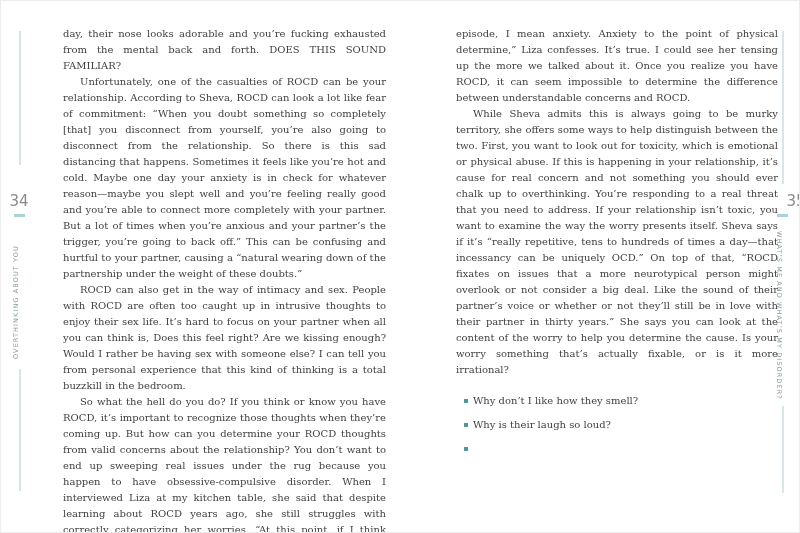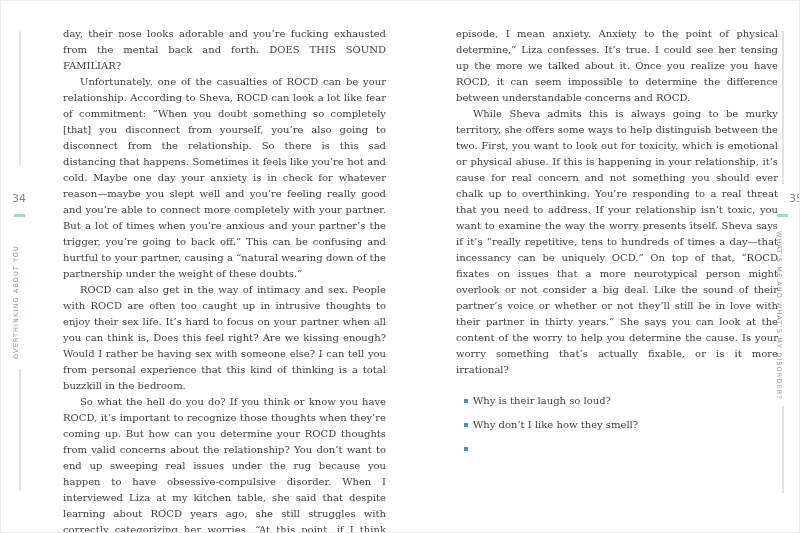--- a/index.html
+++ b/index.html
@@ -58,21 +58,21 @@
     background:#4a9aa0;
   }
 
   
   .rule{position:absolute;width:2px;background:#d8e6e7;}
   .pagenum{
     position:absolute;
     width:20px;
     text-align:center;
     font-family:"DejaVu Sans", sans-serif;
-    font-size:11px;
+    font-size:15px;
     color:#8b8b8b;
   }
   .dash{position:absolute;width:11px;height:3px;background:#a9d3d5;}
   .vtext{
     position:absolute;
     font-family:"DejaVu Sans", sans-serif;
     font-size:6.5px;
     letter-spacing:1.1px;
     color:#879a9e;
     white-space:nowrap;
@@ -122,20 +122,20 @@
     <div class="pagenum">35</div>
     <div class="dash"></div>
     <div class="vtext">WHAT’S ME AND WHAT’S MY DISORDER?</div>
     <div class="rule rule-bottom"></div>
     <div class="textcol">
       <div>
           <p class="para"><span>episode, I mean anxiety. Anxiety to the point of physical determine,” Liza confesses. It’s true. I could see her tensing up the more we talked about it. Once you realize you have ROCD, it can seem impossible to determine the difference between understandable concerns and ROCD.</span></p>
           <p class="para indent"><span>While Sheva admits this is always going to be murky territory, she offers some ways to help distinguish between the two. First, you want to look out for toxicity, which is emotional or physical abuse. If this is happening in your relationship, it’s cause for real concern and not something you should ever chalk up to overthinking. You’re responding to a real threat that you need to address. If your relationship isn’t toxic, you want to examine the </span><span class="it">way</span><span> the worry presents itself. Sheva says if it’s “really repetitive, tens to hundreds of times a day—that incessancy can be uniquely OCD.” On top of that, “ROCD fixates on issues that a more neurotypical person might overlook or not consider a big deal. Like the sound of their partner’s voice or whether or not they’ll still be in love with their partner in thirty years.” She says you can look at the </span><span class="it">content</span><span> of the worry to help you determine the cause. Is your worry something that’s actually fixable, or is it more irrational?</span></p>
         </div>
       <ul class="bullets">
+          <li><span class="bullet-square"></span><span>Why don’t I like how they smell?</span></li>
           <li><span class="bullet-square"></span><span>Why is their laugh so loud?</span></li>
-          <li><span class="bullet-square"></span><span>Why don’t I like how they smell?</span></li>
           <li><span class="bullet-square"></span></li>
           <li><span class="bullet-square"></span></li>
         </ul>
     </div>
   </div>
 </div>
 
 </body></html>

